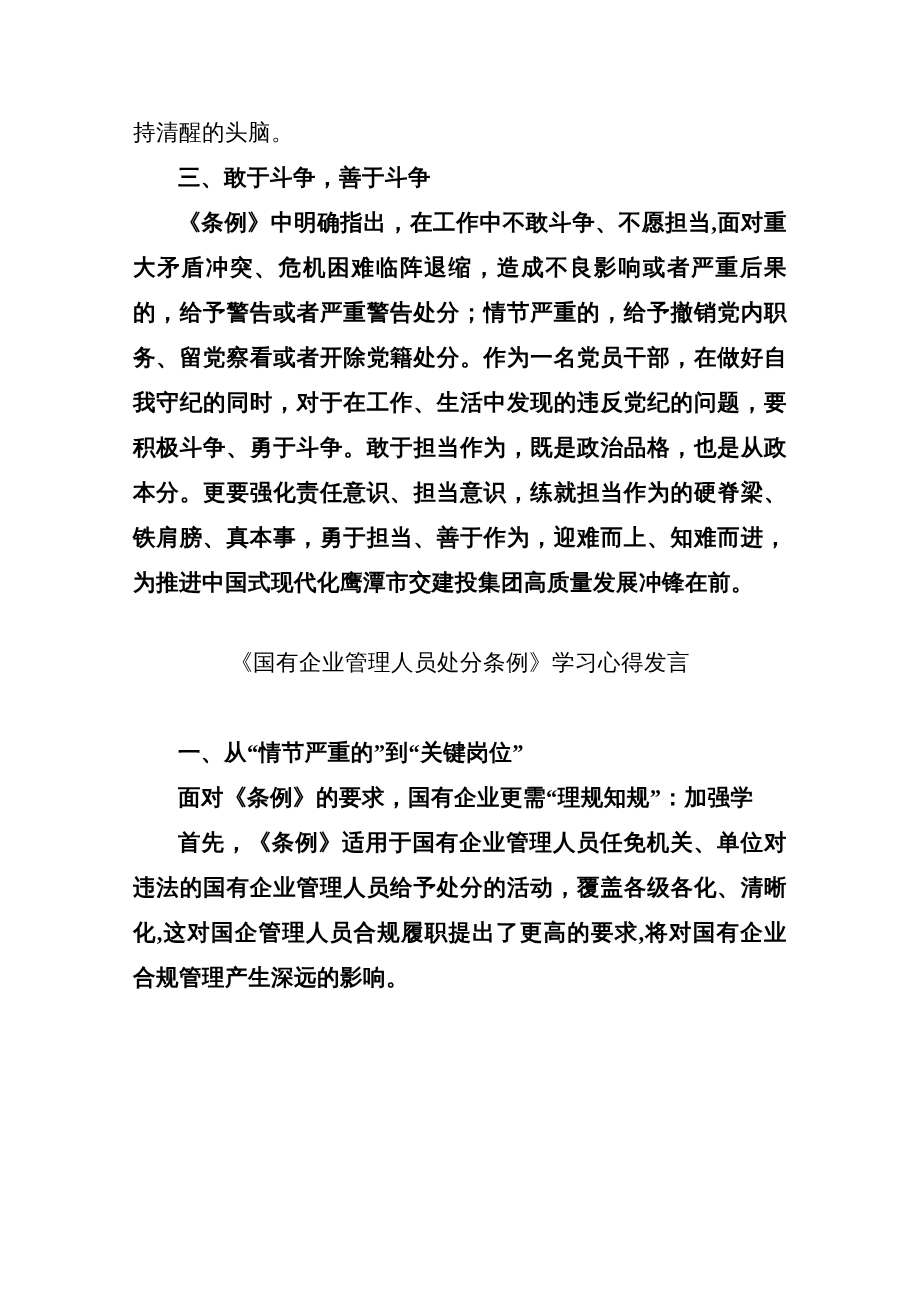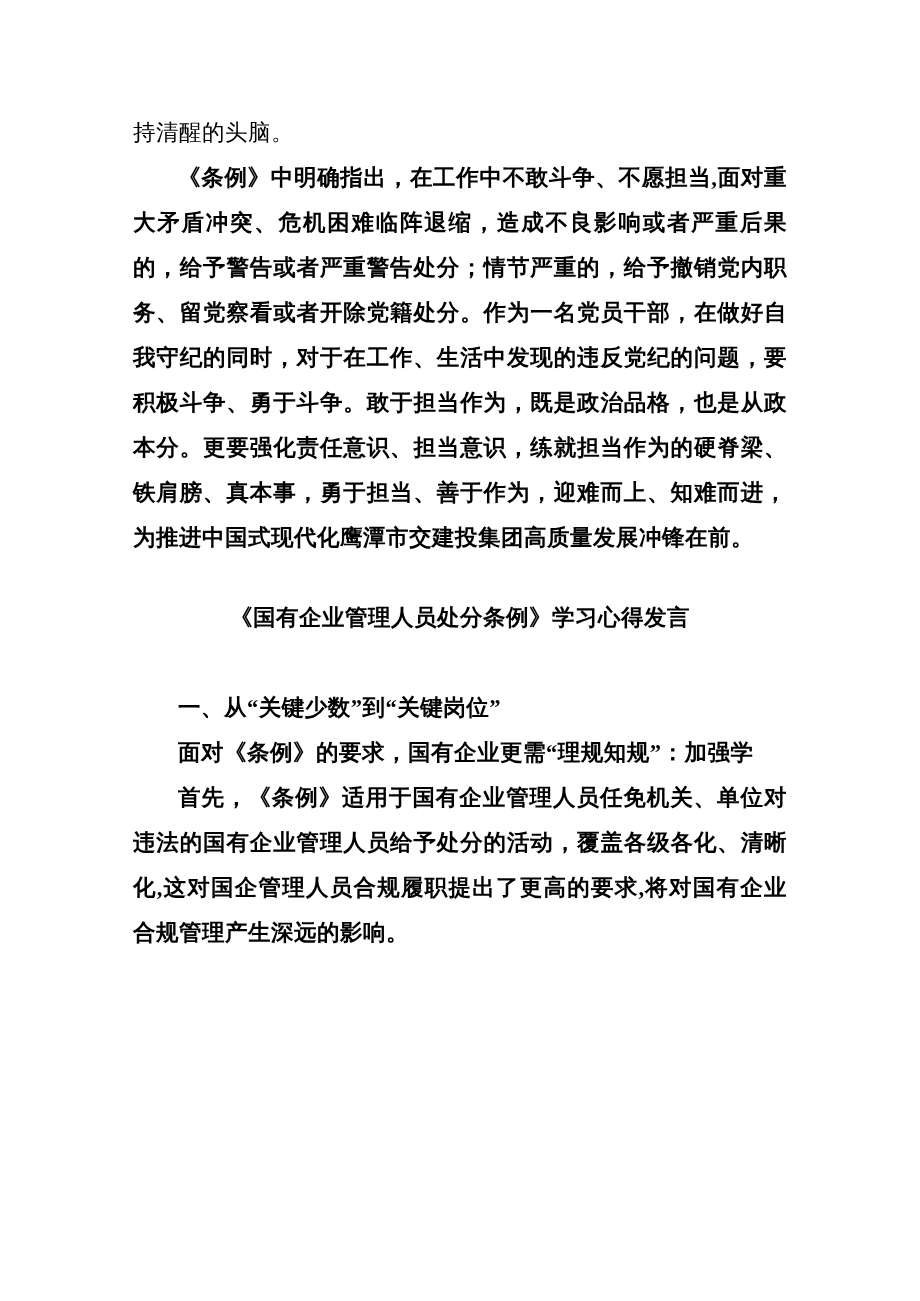--- a/index.html
+++ b/index.html
@@ -31,31 +31,32 @@
   .doc p.indent {
     text-indent: 2em;
     font-weight: bold;
   }
   .doc p.heading {
     font-weight: bold;
     text-indent: 2em;
     text-align: left;
   }
   .doc p.doc-title {
-    font-weight: bold;
+    font-weight: normal;
     text-align: center;
     text-indent: 0;
     margin: 35px 0 45px 0;
   }
 </style>
 </head>
 <body>
 
 <div class="page">
   <div class="doc">
     <p class="cont">持清醒的头脑。</p>
+    <p class="heading">三、敢于斗争，善于斗争</p>
     <p class="indent">《条例》中明确指出，在工作中不敢斗争、不愿担当,面对重大矛盾冲突、危机困难临阵退缩，造成不良影响或者严重后果的，给予警告或者严重警告处分；情节严重的，给予撤销党内职务、留党察看或者开除党籍处分。作为一名党员干部，在做好自我守纪的同时，对于在工作、生活中发现的违反党纪的问题，要积极斗争、勇于斗争。敢于担当作为，既是政治品格，也是从政本分。更要强化责任意识、担当意识，练就担当作为的硬脊梁、铁肩膀、真本事，勇于担当、善于作为，迎难而上、知难而进，为推进中国式现代化鹰潭市交建投集团高质量发展冲锋在前。</p>
     <p class="doc-title">《国有企业管理人员处分条例》学习心得发言</p>
-    <p class="heading">一、从“关键少数”到“关键岗位”</p>
+    <p class="heading">一、从“情节严重的”到“关键岗位”</p>
     <p class="indent">面对《条例》的要求，国有企业更需“理规知规”：加强学</p>
     <p class="indent">首先，《条例》适用于国有企业管理人员任免机关、单位对违法的国有企业管理人员给予处分的活动，覆盖各级各化、清晰化,这对国企管理人员合规履职提出了更高的要求,将对国有企业合规管理产生深远的影响。</p>
   </div>
 </div>
 
 </body></html>

